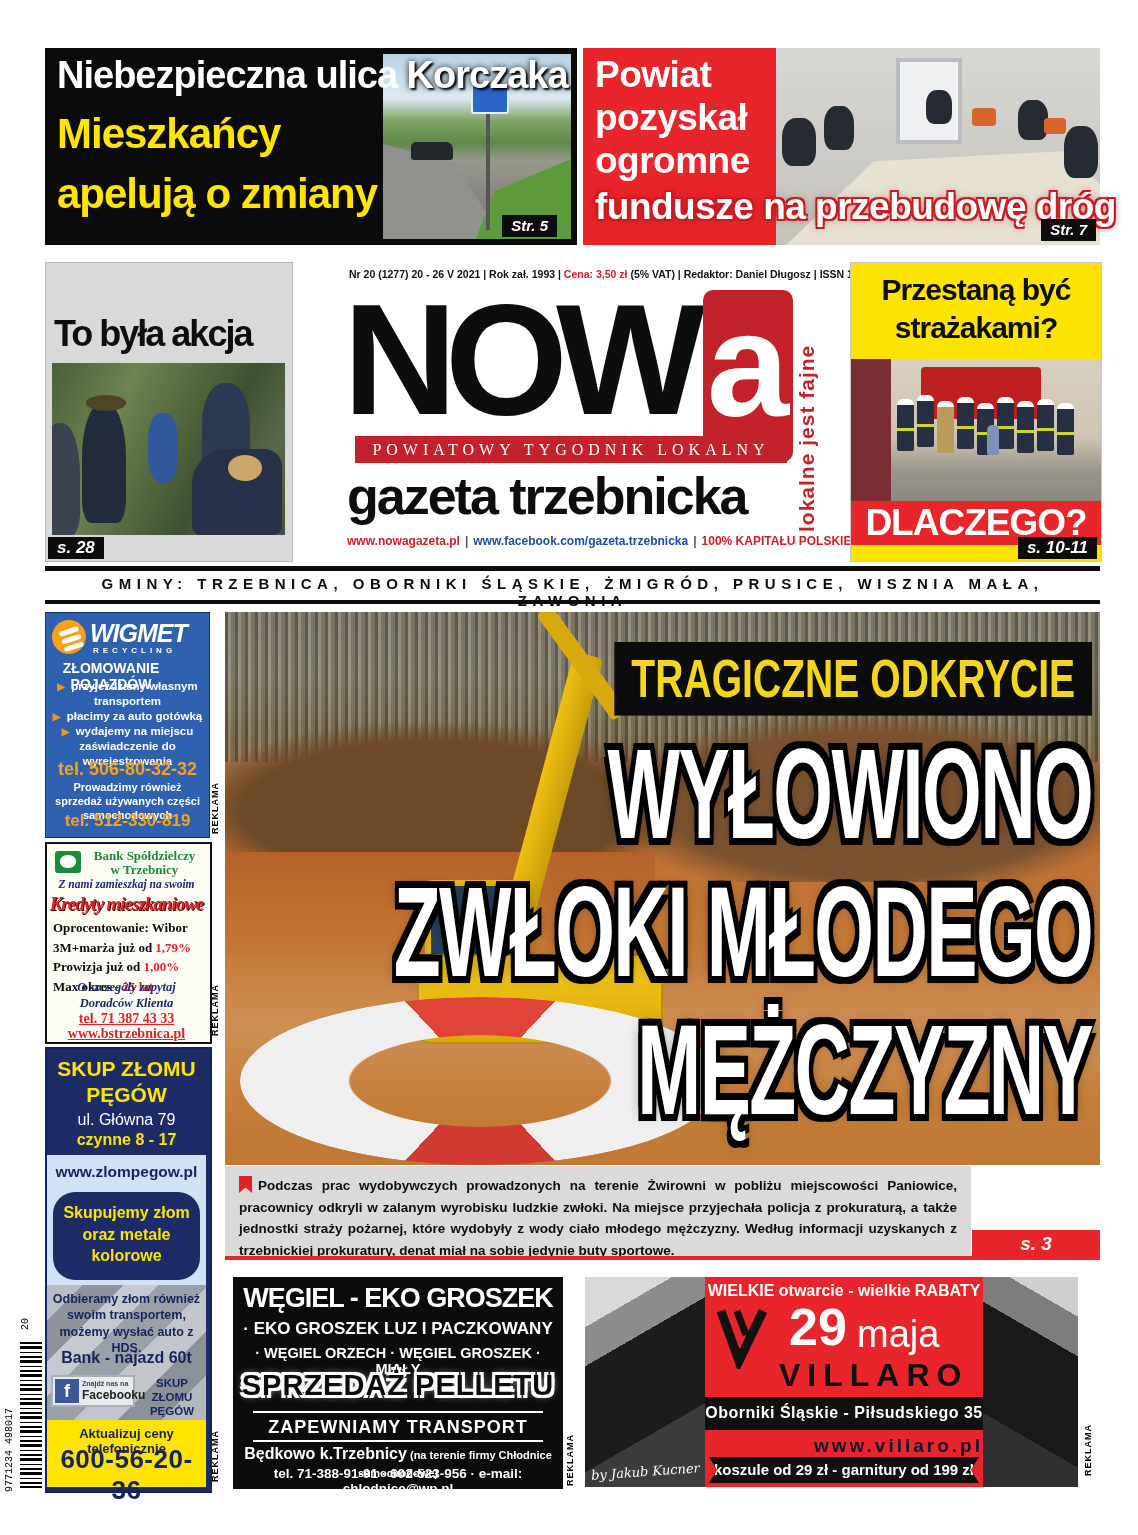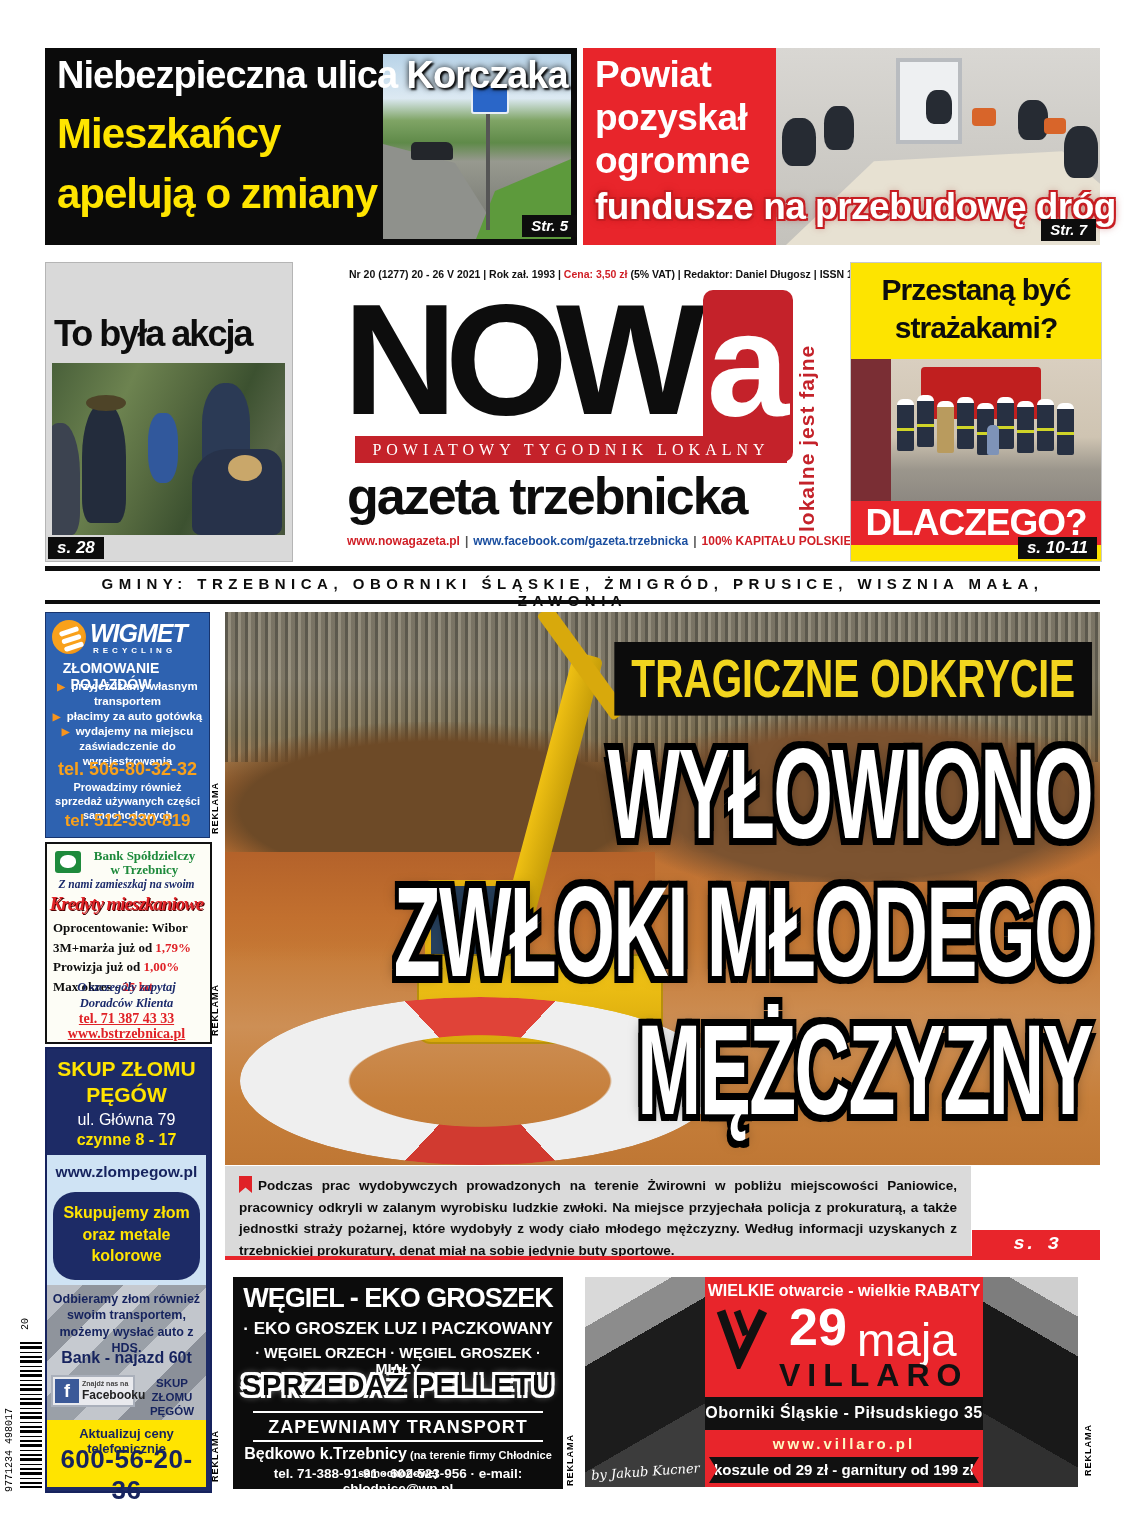--- a/index.html
+++ b/index.html
@@ -168,21 +168,21 @@
       color:#f2d51e;font-weight:900;font-size:46px;letter-spacing:0;transform:scale(.85,1.15);transform-origin:top right;}
   .headline{top:112px;right:8px;text-align:right;transform:scale(.8,1.34);transform-origin:top right;
       color:#fff;font-weight:900;font-size:96px;line-height:103px;letter-spacing:-2px;white-space:nowrap;
       text-shadow:5px 5px 0 #000,-5px 5px 0 #000,5px -5px 0 #000,-5px -5px 0 #000,0 0 12px rgba(0,0,0,.55);}
   
   #lead{left:225px;top:1166px;width:746px;height:92px;background:#dadada;box-sizing:border-box;padding:9px 14px 0 14px;}
   #lead .txt{font-size:13.5px;font-weight:700;line-height:1.6;text-align:justify;color:#0d0d0d;}
   .bookmark{display:inline-block;width:13px;height:17px;background:#e02227;margin-right:6px;vertical-align:-3px;
       clip-path:polygon(0 0,100% 0,100% 100%,50% 68%,0 100%);}
   #lead-chip{left:972px;top:1230px;width:128px;height:28px;background:#e8252b;color:#fff;
-      font-style:italic;font-weight:900;font-size:19px;text-align:center;line-height:28px;font-family:Liberation Mono, monospace;}
+      font-style:italic;font-weight:900;font-size:19px;text-align:center;line-height:28px;}
   #lead-rule{left:225px;top:1256px;width:875px;height:4px;background:#e8252b;}
   
   #ad-wegiel{left:233px;top:1277px;width:330px;height:212px;background:#0c0c0c;color:#fff;text-align:center;}
   #ad-wegiel .t1{left:0;top:6px;width:330px;font-size:27px;font-weight:900;letter-spacing:-1px;}
   #ad-wegiel .t2{left:0;top:42px;width:330px;font-size:17px;font-weight:800;}
   #ad-wegiel .t3{left:0;top:68px;width:330px;font-size:14.5px;font-weight:800;}
   #ad-wegiel .pellet{left:0;top:92px;width:330px;font-size:29px;font-weight:900;color:#0c0c0c;letter-spacing:1px;
       text-shadow:-3px -3px 0 #fff,3px -3px 0 #fff,-3px 3px 0 #fff,3px 3px 0 #fff,0 0 9px #fff;}
   #ad-wegiel .hr1{left:20px;top:134px;width:290px;height:2px;background:#fff;}
   #ad-wegiel .t4{left:0;top:140px;width:330px;font-size:18px;font-weight:900;letter-spacing:1px;}
@@ -195,26 +195,26 @@
   .photo-tux-l{left:0;top:0;width:120px;height:210px;
       background:linear-gradient(150deg,#d9d9d9 0 18%,#8c8c8c 18% 32%,#1c1c1c 32% 70%,#3c3c3c 70% 100%);}
   .photo-tux-l .credit{position:absolute;left:6px;bottom:8px;color:#fff;font-style:italic;font-size:13px;
       font-family:"DejaVu Serif",serif;transform:rotate(-4deg);}
   .photo-tux-r{right:0;top:0;width:95px;height:210px;
       background:linear-gradient(210deg,#cfcfcf 0 15%,#7d7d7d 15% 30%,#191919 30% 72%,#303030 72% 100%);}
   #ad-villaro .red{left:120px;top:0;width:278px;height:210px;background:#e8252b;}
   #ad-villaro .top{position:absolute;left:0;top:5px;width:278px;text-align:center;color:#fff;font-size:16px;font-weight:800;}
   #ad-villaro .vlogo{position:absolute;left:8px;top:28px;width:64px;height:64px;}
   #ad-villaro .num{position:absolute;left:84px;top:20px;color:#fff;font-size:52px;font-weight:900;}
-  #ad-villaro .word{position:absolute;left:152px;top:36px;color:#fff;font-size:46px;font-weight:500;}
+  #ad-villaro .word{position:absolute;left:152px;top:36px;color:#fff;font-size:38px;font-weight:500;}
   #ad-villaro .brand{position:absolute;left:74px;top:80px;color:#111;font-size:32px;font-weight:600;letter-spacing:7px;}
   #ad-villaro .band{position:absolute;left:0;top:120px;width:278px;height:33px;background:#111;color:#fff;
       font-size:16px;font-weight:700;text-align:center;line-height:32px;letter-spacing:0.5px;}
-  #ad-villaro .www{position:absolute;left:0;top:158px;width:278px;text-align:center;color:#fef9c3;
-      font-size:15px;font-weight:700;letter-spacing:3px;}
+  #ad-villaro .www{position:absolute;left:0;top:158px;width:278px;text-align:right;color:#0f172a;
+      font-size:19px;font-weight:700;letter-spacing:3px;}
   #ad-villaro .ribbon{position:absolute;left:4px;top:180px;width:270px;height:26px;background:#111;color:#fff;
       font-size:15px;font-weight:700;text-align:center;line-height:26px;
       clip-path:polygon(0 0,100% 0,97% 50%,100% 100%,0 100%,3% 50%);}
   
   .reklama{position:absolute;writing-mode:vertical-rl;transform:rotate(180deg);font-size:9px;font-weight:700;
       letter-spacing:1px;color:#000;height:64px;}
 </style>
 </head>
 <body>
 
@@ -224,21 +224,21 @@
     <div class="photo-street abs">
       <div class="road"></div>
       <div class="grass"></div>
       <div class="pole"></div>
       <div class="sign"></div>
       <div class="car"></div>
     </div>
     <div class="t1 abs nowrap"><span>Niebezpieczna ulica </span><span class="over">Korczaka</span></div>
     <div class="t2 abs">Mieszkańcy</div>
     <div class="t3 abs">apelują o zmiany</div>
-    <div class="chip" style="right:0;bottom:8px;margin-left:28px;">Str. 5</div>
+    <div class="chip" style="right:20px;bottom:8px;margin-left:28px;">Str. 5</div>
   </div>
 
   <div id="banner-right" class="abs">
     <div class="photo-meeting abs">
       <div class="door"></div>
       <div class="table"></div>
       <div class="fig" style="left:6px;top:70px;width:34px;height:48px;"></div>
       <div class="fig" style="left:48px;top:58px;width:30px;height:44px;"></div>
       <div class="fig" style="left:150px;top:42px;width:26px;height:34px;"></div>
       <div class="fig" style="left:242px;top:52px;width:30px;height:40px;"></div>

